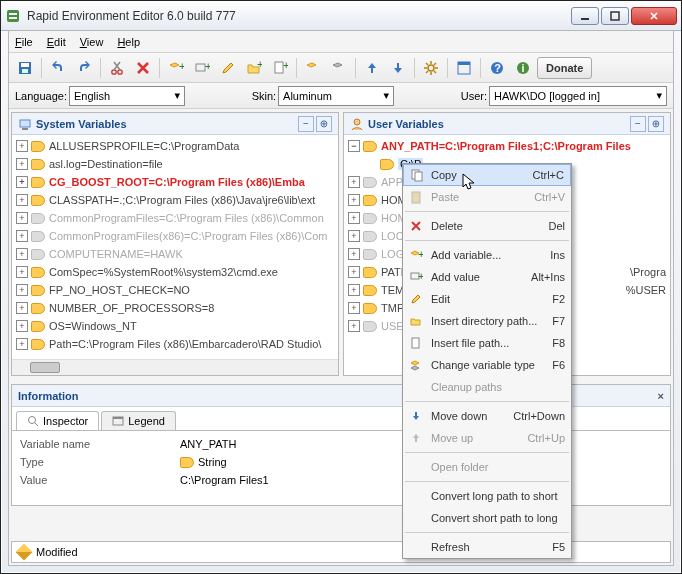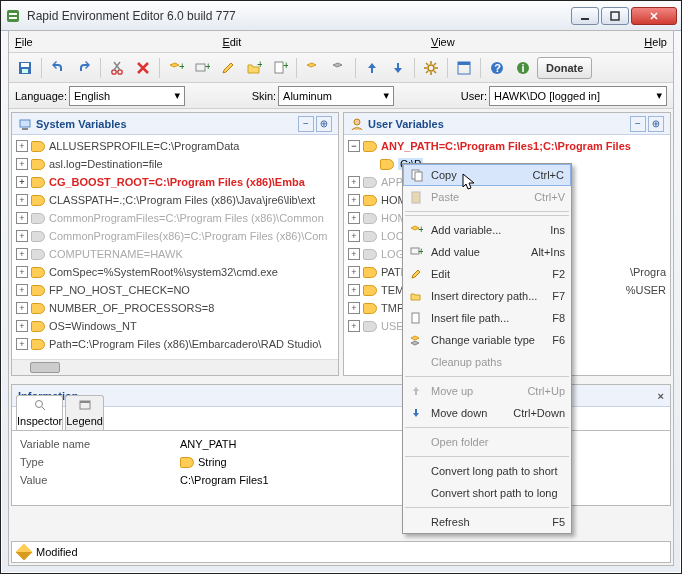--- a/index.html
+++ b/index.html
@@ -6,21 +6,21 @@
 body { background: #fff; overflow: hidden; }
 .window { width: 682px; height: 574px; border: 1px solid #222; background: linear-gradient(#f6f8fb,#e8ecf3); box-shadow: 0 0 0 1px #fff inset; }
 .titlebar { height: 30px; background: linear-gradient(#fdfefe,#e6ebf3); display: flex; align-items: center; padding: 0 4px; border-bottom: 1px solid #a9b4c7; }
 .titlebar .app-icon { width: 16px; height: 16px; margin-right: 6px; display: inline-block; }
 .titlebar .title { flex: 1; color: #333; font-size: 12px; }
 .winbtns { display: flex; gap: 2px; }
 .winbtn { width: 28px; height: 18px; border: 1px solid #7a8aa3; border-radius: 3px; background: linear-gradient(#fafcff,#dbe2ee); display: flex; align-items: center; justify-content: center; }
 .winbtn.close { width: 46px; background: linear-gradient(#f08682,#d03c33); border-color: #a02b24; }
 .winbtn svg { width: 10px; height: 10px; }
 .inner { position: absolute; left: 8px; right: 8px; top: 30px; bottom: 8px; background: #f4f4f4; border: 1px solid #b8b8b8; }
-.menubar { height: 22px; display: flex; align-items: center; padding: 0 6px; gap: 14px; border-bottom: 1px solid #d0d0d0; justify-content: space-between; }
+.menubar { height: 22px; display: flex; align-items: center; padding: 0 6px; gap: 14px; border-bottom: 1px solid #d0d0d0; }
 .menubar span { color: #000; }
 .menubar span u { text-decoration: underline; }
 .toolbar { height: 30px; display: flex; align-items: center; padding: 0 4px; gap: 2px; border-bottom: 1px solid #d0d0d0; background: linear-gradient(#f8f8f8,#ececec); }
 .tbtn { width: 24px; height: 24px; border: 1px solid transparent; border-radius: 2px; display: flex; align-items: center; justify-content: center; }
 .tsep { width: 1px; height: 20px; background: #ccc; margin: 0 2px; }
 .donate { height: 22px; padding: 0 8px; border: 1px solid #aaa; border-radius: 3px; background: linear-gradient(#fefefe,#e4e4e4); display: flex; align-items: center; font-weight: bold; color: #333; }
 .optbar { height: 26px; display: flex; align-items: center; padding: 0 6px; gap: 2px; border-bottom: 1px solid #d0d0d0; background: linear-gradient(#f8f8f8,#ececec); }
 .combo { height: 20px; border: 1px solid #888; background: #fff; padding: 0 4px; display: flex; align-items: center; gap: 4px; }
 .combo .arrow { margin-left: auto; }
 .panels { position: absolute; left: 0; right: 0; top: 79px; bottom: 0; }
@@ -37,21 +37,21 @@
 .twisty { width: 12px; height: 12px; border: 1px solid #888; margin-right: 3px; display: flex; align-items: center; justify-content: center; font-size: 9px; line-height: 1; color: #555; background: #fff; }
 .tag { width: 14px; height: 11px; margin-right: 4px; border-radius: 2px 6px 6px 2px; background: #fc5; border: 1px solid #d89b1c; flex-shrink: 0; }
 .row.gray .tag { background: #ddd; border-color: #bbb; }
 .sb { height: 16px; background: #f0f0f0; border-top: 1px solid #ddd; position: relative; }
 .sb .thumb { position: absolute; left: 18px; width: 30px; top: 2px; bottom: 2px; background: #ccc; border: 1px solid #999; border-radius: 2px; }
 .sel { background: #cde4ff; color: #000; padding: 0 2px; }
 .info { position: absolute; left: 2px; right: 2px; top: 274px; height: 122px; border: 1px solid #b8b8b8; background: #fff; }
 .info-hdr { height: 22px; background: #eef3fb; border-bottom: 1px solid #c6d2e6; display: flex; align-items: center; padding: 0 6px; font-weight: bold; color: #1a4a8a; }
 .info-x { margin-left: auto; font-weight: bold; color: #555; }
 .tabs { height: 24px; display: flex; align-items: flex-end; padding: 0 4px; border-bottom: 1px solid #bbb; gap: 2px; }
-.tab { padding: 3px 0; border: 1px solid #bbb; border-bottom: none; background: #f0f0f0; border-radius: 3px 3px 0 0; display: flex; align-items: center; gap: 4px; flex-direction: column; }
+.tab { padding: 3px 10px; border: 1px solid #bbb; border-bottom: none; background: #f0f0f0; border-radius: 3px 3px 0 0; display: flex; align-items: center; gap: 4px; }
 .tab.active { background: #fff; }
 .grid { padding: 4px 8px; }
 .grid-row { display: flex; height: 18px; align-items: center; }
 .grid-row .k { width: 160px; color: #555; }
 .status { position: absolute; left: 2px; right: 2px; bottom: 2px; height: 22px; border: 1px solid #b8b8b8; background: #fff; display: flex; align-items: center; padding: 0 6px; gap: 6px; }
 .pencil { width: 12px; height: 12px; background: linear-gradient(135deg,#fc5 50%,#d89b1c 50%); transform: rotate(45deg); }
 .ctx { position: absolute; left: 402px; top: 163px; width: 170px; background: #f6f6f6; border: 1px solid #999; box-shadow: 3px 3px 4px rgba(0,0,0,.3); z-index: 100; }
 .ctx-row { height: 22px; display: flex; align-items: center; padding: 0 6px 0 28px; position: relative; color: #333; }
 .ctx-row.disabled { color: #999; }
 .ctx-row .sc { margin-left: auto; }
@@ -450,20 +450,29 @@
   <div class="ctx-row disabled">
       <span class="ci">
         <svg width="14" height="14">
           <rect x="3" y="2" width="8" height="11" fill="#e8d8b0" stroke="#bbb"></rect>
         </svg>
       </span>
       <span>Paste</span>
       <span class="sc">Ctrl+V</span>
     </div>
   <div class="ctx-sep"></div>
+  <div class="ctx-row">
+      <span class="ci">
+        <svg width="12" height="12">
+          <path d="M2 2l8 8M10 2l-8 8" stroke="#d33" stroke-width="2"></path>
+        </svg>
+      </span>
+      <span>Delete</span>
+      <span class="sc">Del</span>
+    </div>
   <div class="ctx-sep"></div>
   <div class="ctx-row">
       <span class="ci">
         <svg width="14" height="14">
           <path d="M2 5l4-2 4 2-4 2z" fill="#fc5" stroke="#d89b1c"></path>
           <text x="9" y="10" font-size="8" fill="#2a7a2a">+</text>
         </svg>
       </span>
       <span>Add variable...</span>
       <span class="sc">Ins</span>
@@ -512,37 +521,37 @@
           <path d="M2 10l4-2 4 2-4 2z" fill="#bbb" stroke="#888"></path>
         </svg>
       </span>
       <span>Change variable type</span>
       <span class="sc">F6</span>
     </div>
   <div class="ctx-row disabled">
       <span>Cleanup paths</span>
     </div>
   <div class="ctx-sep"></div>
+  <div class="ctx-row">
+      <span class="ci">
+        <svg width="12" height="12">
+          <path d="M6 10L3 6h2V2h2v4h2z" fill="#3a75c4"></path>
+        </svg>
+      </span>
+      <span>Move down</span>
+      <span class="sc">Ctrl+Down</span>
+    </div>
   <div class="ctx-row disabled">
       <span class="ci">
         <svg width="12" height="12">
           <path d="M6 2l3 4H7v4H5V6H3z" fill="#bbb"></path>
         </svg>
       </span>
       <span>Move up</span>
       <span class="sc">Ctrl+Up</span>
-    </div>
-  <div class="ctx-row">
-      <span class="ci">
-        <svg width="12" height="12">
-          <path d="M6 10L3 6h2V2h2v4h2z" fill="#3a75c4"></path>
-        </svg>
-      </span>
-      <span>Move down</span>
-      <span class="sc">Ctrl+Down</span>
     </div>
   <div class="ctx-sep"></div>
   <div class="ctx-row disabled">
       <span>Open folder</span>
     </div>
   <div class="ctx-sep"></div>
   <div class="ctx-row">
       <span>Convert long path to short</span>
     </div>
   <div class="ctx-row">

